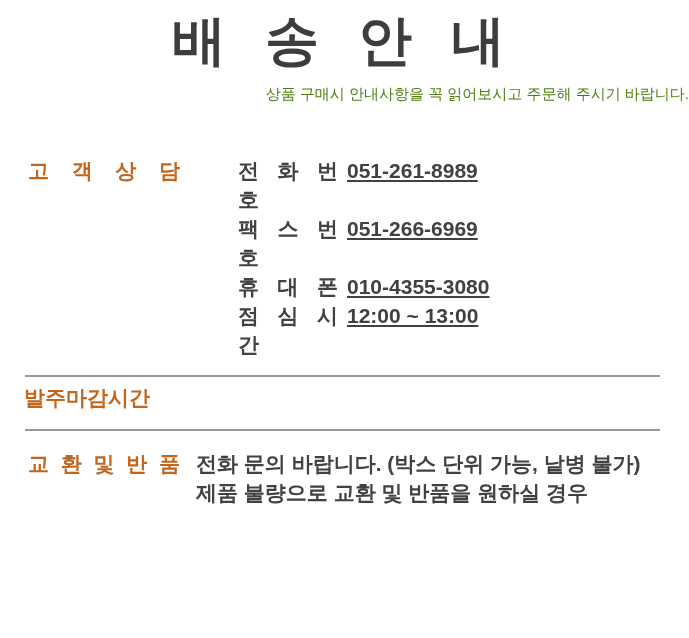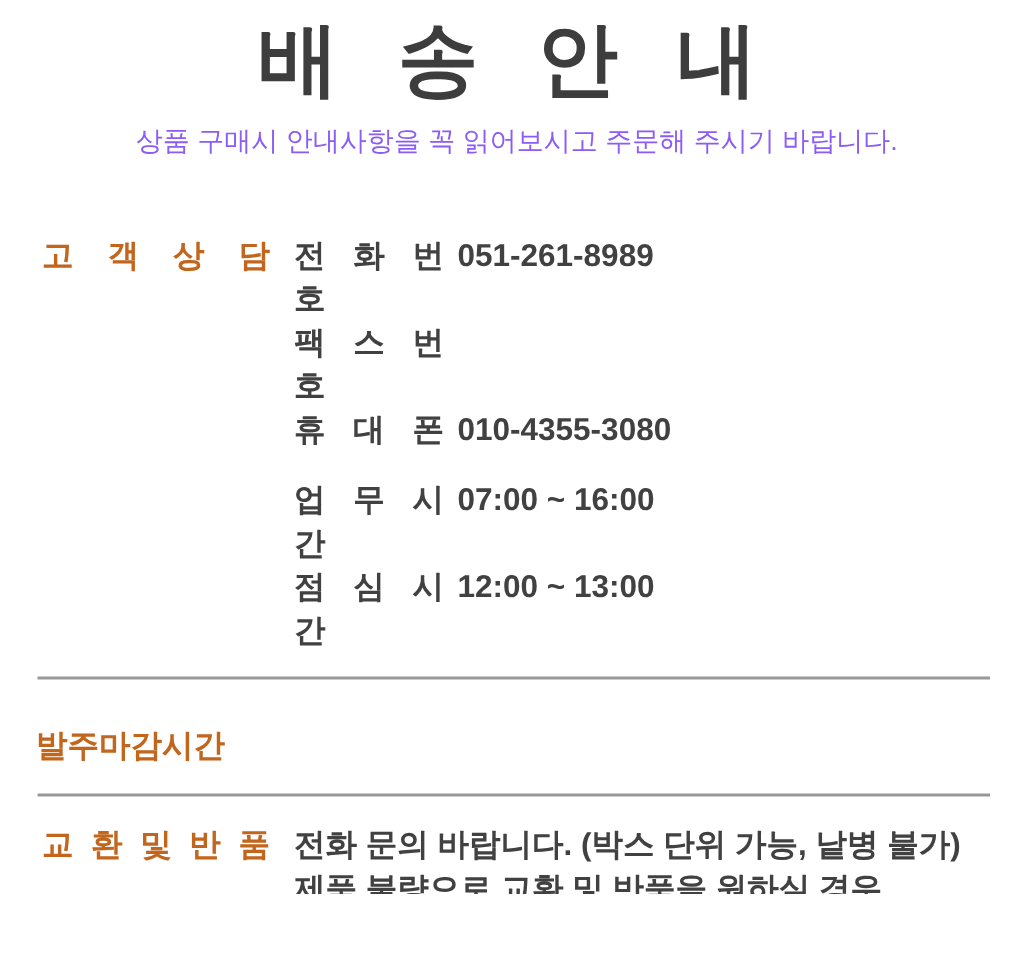--- a/index.html
+++ b/index.html
@@ -21,25 +21,25 @@
     font-size: 54px;
     line-height: 64px;
     font-weight: 700;
     color: #3d3d3d;
     text-align: center;
     letter-spacing: 12px;
     white-space: nowrap;
   }
   .subtitle {
     margin-top: 12px;
-    font-size: 18px;
+    font-size: 15px;
     line-height: 20px;
     font-weight: 400;
-    color: #8b5cf6;
-    text-align: center;
+    color: #4d7c0f;
+    text-align: right;
   }
   .section {
     display: flex;
     align-items: flex-start;
     padding-left: 28px;
     padding-right: 20px;
     font-size: 21px;
     line-height: 29px;
     font-weight: 700;
     color: #414141;
@@ -53,33 +53,34 @@
   }
   .section-content {
     margin-left: 16px;
   }
   .kv-row { display: flex; }
   .kv-key {
     flex: 0 0 100px;
     width: 100px;
     text-align: justify;
     text-align-last: justify;
+    margin-left: 42px;
   }
-  .kv-value { margin-left: 9px; white-space: nowrap; }
+  .kv-value { margin-left: 9px; white-space: nowrap; text-decoration: underline; }
   .group-gap { margin-top: 18px; }
   .divider {
     margin: 0;
     margin-left: 25px;
     width: 635px;
     border: none;
     border-top: 2px solid #999999;
   }
   .sec-customer   { margin-top: 52px; }
   .divider-1      { margin-top: 16px; }
-  .sec-deadline   { margin-top: 30px; padding-left: 24px; }
+  .sec-deadline   { margin-top: 6px; padding-left: 24px; }
   .divider-2      { margin-top: 17px; }
   .sec-exchange   { margin-top: 18px; }
   .text-line { white-space: nowrap; }
 </style>
 </head>
 <body>
 
 <div class="page">
 
   <h1 class="title">배 송 안 내</h1>
@@ -88,28 +89,25 @@
 
   <div class="section sec-customer">
     <div class="section-label">고 객 상 담</div>
     <div class="section-content">
       <div class="kv-row">
         <span class="kv-key">전 화 번 호</span>
         <span class="kv-value">051-261-8989</span>
       </div>
       <div class="kv-row">
         <span class="kv-key">팩 스 번 호</span>
+        <span class="kv-value">051-266-6969</span>
       </div>
       <div class="kv-row">
         <span class="kv-key">휴 대 폰</span>
         <span class="kv-value">010-4355-3080</span>
-      </div>
-      <div class="kv-row group-gap">
-        <span class="kv-key">업 무 시 간</span>
-        <span class="kv-value">07:00 ~ 16:00</span>
       </div>
       <div class="kv-row">
         <span class="kv-key">점 심 시 간</span>
         <span class="kv-value">12:00 ~ 13:00</span>
       </div>
     </div>
   </div>
 
   <hr class="divider divider-1">
 

